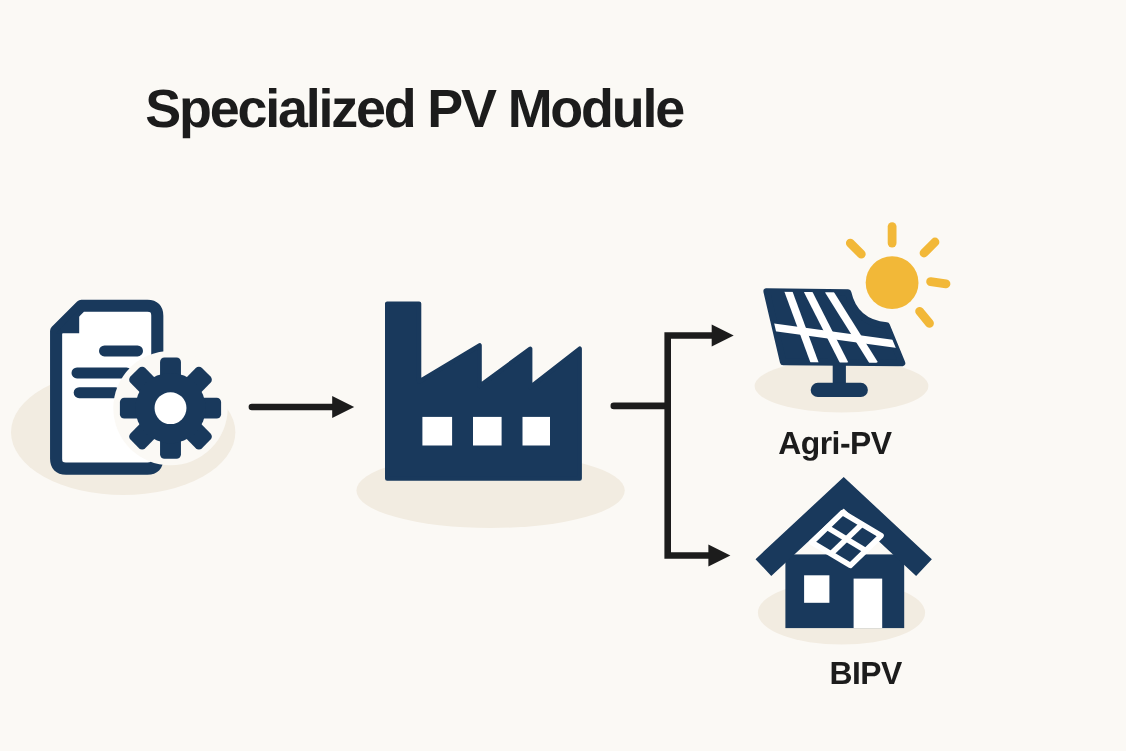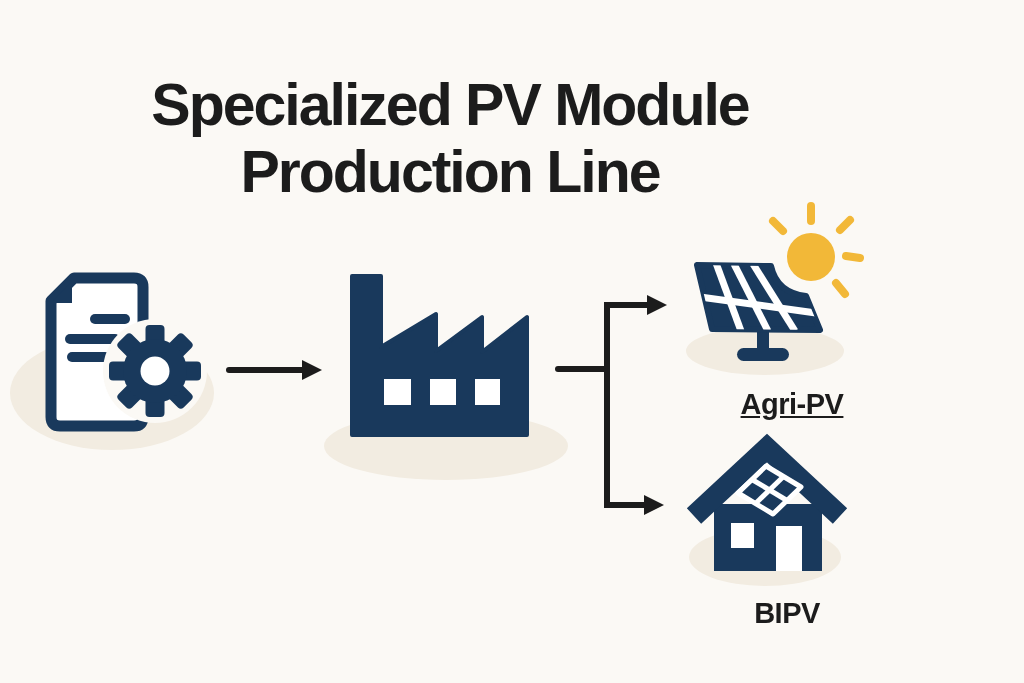--- a/index.html
+++ b/index.html
@@ -3,56 +3,55 @@
 <meta charset="utf-8">
 <style>
   html,body{margin:0;padding:0;}
   body{
     width:1024px;height:683px;position:relative;overflow:hidden;
     background:var(--background,#fbf9f5);
     font-family:"Liberation Sans","DejaVu Sans",sans-serif;
   }
   .abs{position:absolute;}
   .title{
-    left:118px;top:72px;width:664px;
-    text-align:center;
+    left:132px;top:72px;width:664px;
+    text-align:left;
     font-weight:700;
-    font-size:59px;
+    font-size:49px;
     line-height:1.13;
     letter-spacing:-2px;
     color:var(--text-black,#1c1c1c);
   }
   .node-label{
     text-align:center;
     font-weight:700;
     font-size:29px;
     letter-spacing:-0.5px;
     color:var(--text-black,#1c1c1c);
   }
-  .label-agri{left:697px;top:388px;width:190px;text-decoration:underline;}
+  .label-agri{left:664px;top:388px;width:190px;}
   .label-bipv{left:697px;top:597px;width:180px;}
   svg{display:block;}
   .fill-navy{fill:var(--icon-navy,#19395c);}
   .stroke-navy{stroke:var(--icon-navy,#19395c);}
   .fill-white{fill:#ffffff;}
   .fill-bg{fill:var(--background,#fbf9f5);}
   .fill-beige{fill:var(--shadow-beige,#f2ece1);}
   .fill-yellow{fill:var(--sun-yellow,#f2b838);}
   .stroke-yellow{stroke:var(--sun-yellow,#f2b838);}
   .stroke-white{stroke:#ffffff;}
   .stroke-black{stroke:var(--arrow-black,#1c1c1c);}
   .fill-black{fill:var(--arrow-black,#1c1c1c);}
   .none{fill:none;}
 </style>
 </head>
 <body>
 
 <div class="abs title">
   <div>Specialized PV Module</div>
-  <div>Production Line</div>
 </div>
 
 <svg class="abs" style="left:0;top:0" width="1024" height="683" viewBox="0 0 1024 683">
 
   <g>
     <path d="M 229,370 L 306,370" class="stroke-black none" stroke-width="6" stroke-linecap="round"></path>
     <polygon points="322,370 302,360 302,380" class="fill-black"></polygon>
   </g>
 
   <g>

